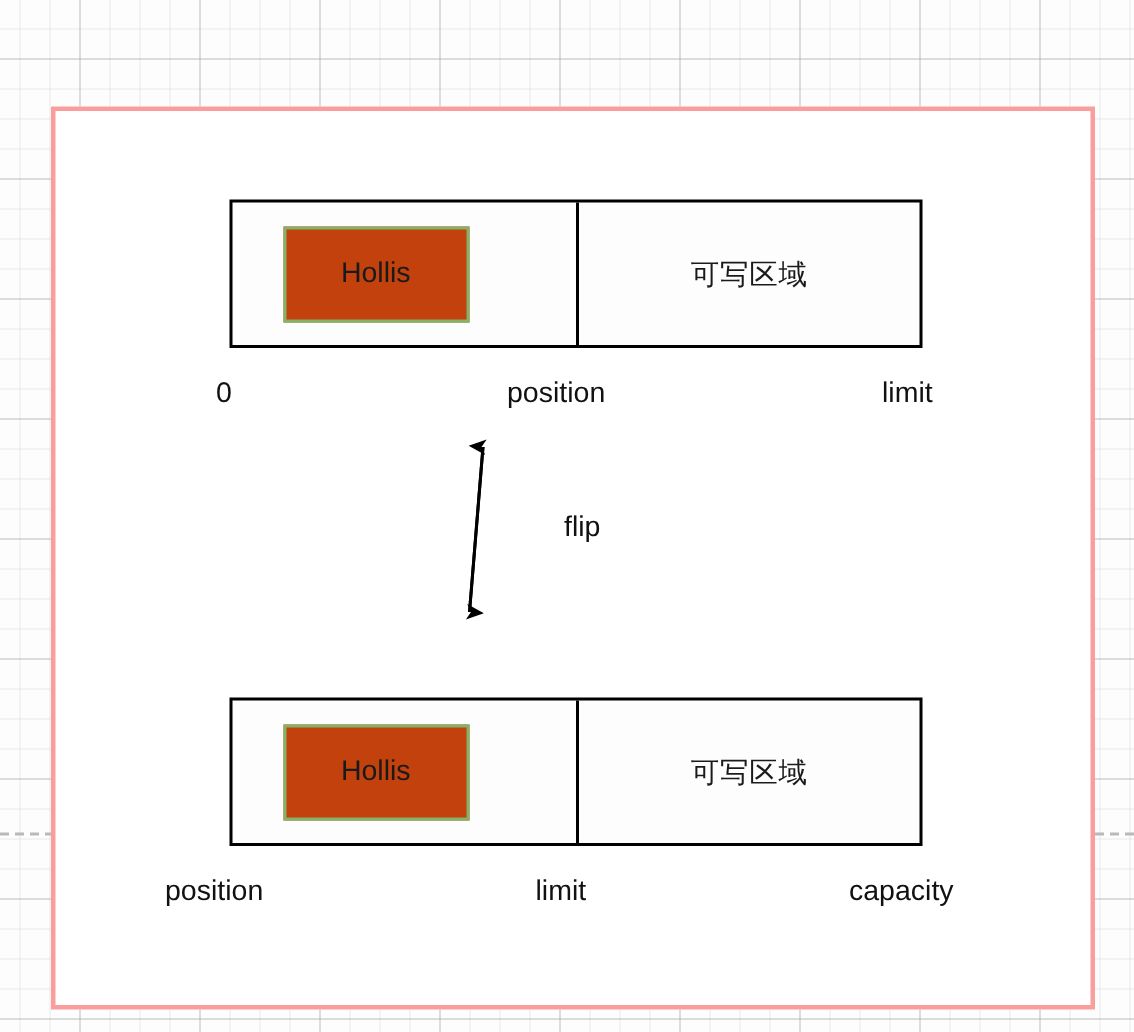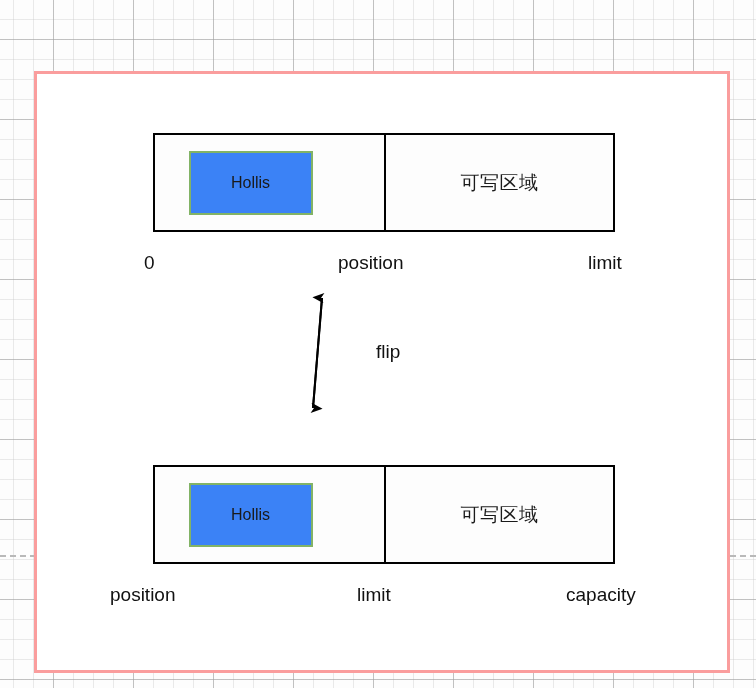--- a/index.html
+++ b/index.html
@@ -65,27 +65,27 @@
     display: flex;
     align-items: center;
     justify-content: center;
   }
   .buffer .seg.left  { width: 230px; }
   .buffer .seg.right { width: 230px; border-left: 2px solid #000000; }
 
   .data-block {
     width: 124px;
     height: 64px;
-    background: #3b82f6;
+    background: #c2410c;
     border: 2px solid #82b366;
     box-sizing: border-box;
     display: flex;
     align-items: center;
     justify-content: center;
-    font-size: 16px;
+    font-size: 19px;
     color: #1a1a1a;
     margin-right: 38px;
   }
 
   .seg-label {
     font-size: 19px;
     color: #1a1a1a;
     letter-spacing: 0.5px;
   }
 

